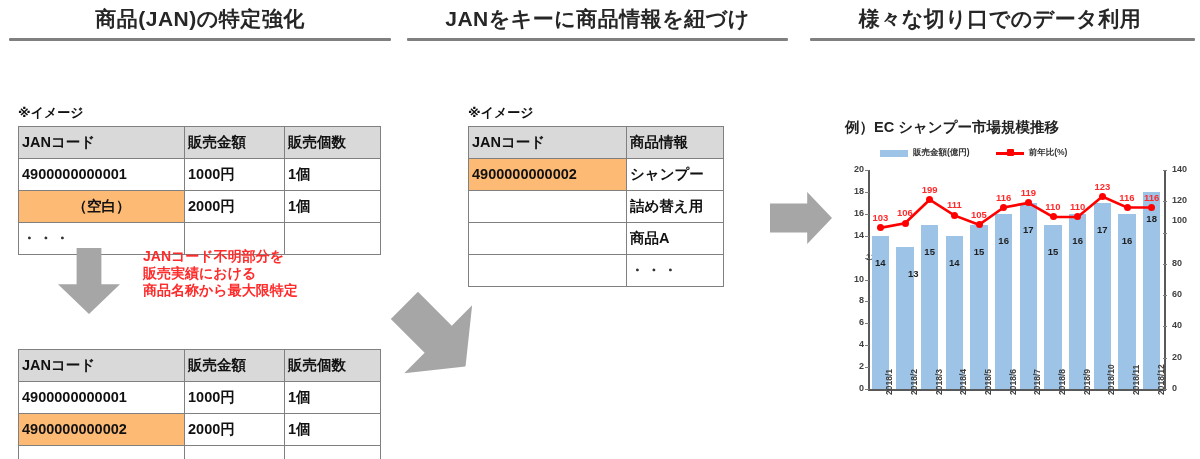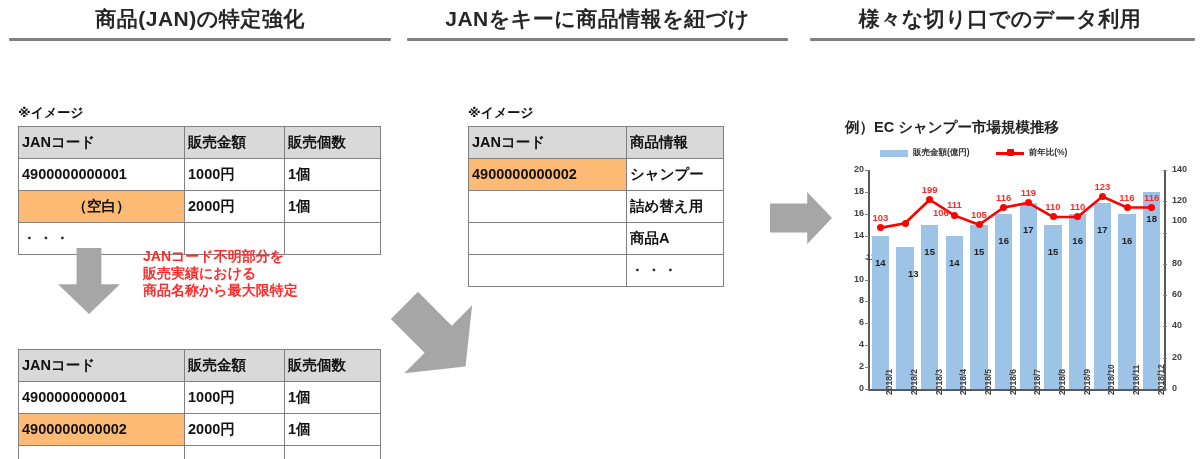--- a/index.html
+++ b/index.html
@@ -301,21 +301,21 @@
       <div class="bar" style="left: 280.367px; top: 51.8px; width: 17.2667px; height: 175.2px;"></div>
       <div class="barlabel" style="left: 276.667px; top: 73.8px; width: 24.6667px;">16</div>
       <div class="bar" style="left: 305.033px; top: 29.9px; width: 17.2667px; height: 197.1px;"></div>
       <div class="barlabel" style="left: 301.333px; top: 51.9px; width: 24.6667px;">18</div>
       <svg class="lineoverlay" width="360" height="290">
         <polyline points="42.333333333333336,65.8785714285714 67,61.18571428571428 91.66666666666667,37.72142857142856 116.33333333333333,53.36428571428573 141.00000000000003,62.75 165.66666666666669,45.542857142857144 190.33333333333334,40.849999999999994 215.00000000000003,54.928571428571445 239.66666666666669,54.928571428571445 264.3333333333333,34.592857142857156 289,45.542857142857144 313.6666666666667,45.542857142857144" fill="none" stroke="#ff0000" stroke-width="2.6"></polyline>
       </svg>
       <div class="dot" style="left: 38.8333px; top: 62.3786px;"></div>
       <div class="linelabel" style="left: 30px; top: 50.8786px; width: 24.6667px;">103</div>
       <div class="dot" style="left: 63.5px; top: 57.6857px;"></div>
-      <div class="linelabel" style="left: 54.6667px; top: 46.1857px; width: 24.6667px; margin-left: 36px;">106</div>
+      <div class="linelabel" style="left: 54.6667px; top: 46.1857px; width: 24.6667px;">106</div>
       <div class="dot" style="left: 88.1667px; top: 34.2214px;"></div>
       <div class="linelabel" style="left: 79.3333px; top: 22.7214px; width: 24.6667px;">199</div>
       <div class="dot" style="left: 112.833px; top: 49.8643px;"></div>
       <div class="linelabel" style="left: 104px; top: 38.3643px; width: 24.6667px;">111</div>
       <div class="dot" style="left: 137.5px; top: 59.25px;"></div>
       <div class="linelabel" style="left: 128.667px; top: 47.75px; width: 24.6667px;">105</div>
       <div class="dot" style="left: 162.167px; top: 42.0429px;"></div>
       <div class="linelabel" style="left: 153.333px; top: 30.5429px; width: 24.6667px;">116</div>
       <div class="dot" style="left: 186.833px; top: 37.35px;"></div>
       <div class="linelabel" style="left: 178px; top: 25.85px; width: 24.6667px;">119</div>

